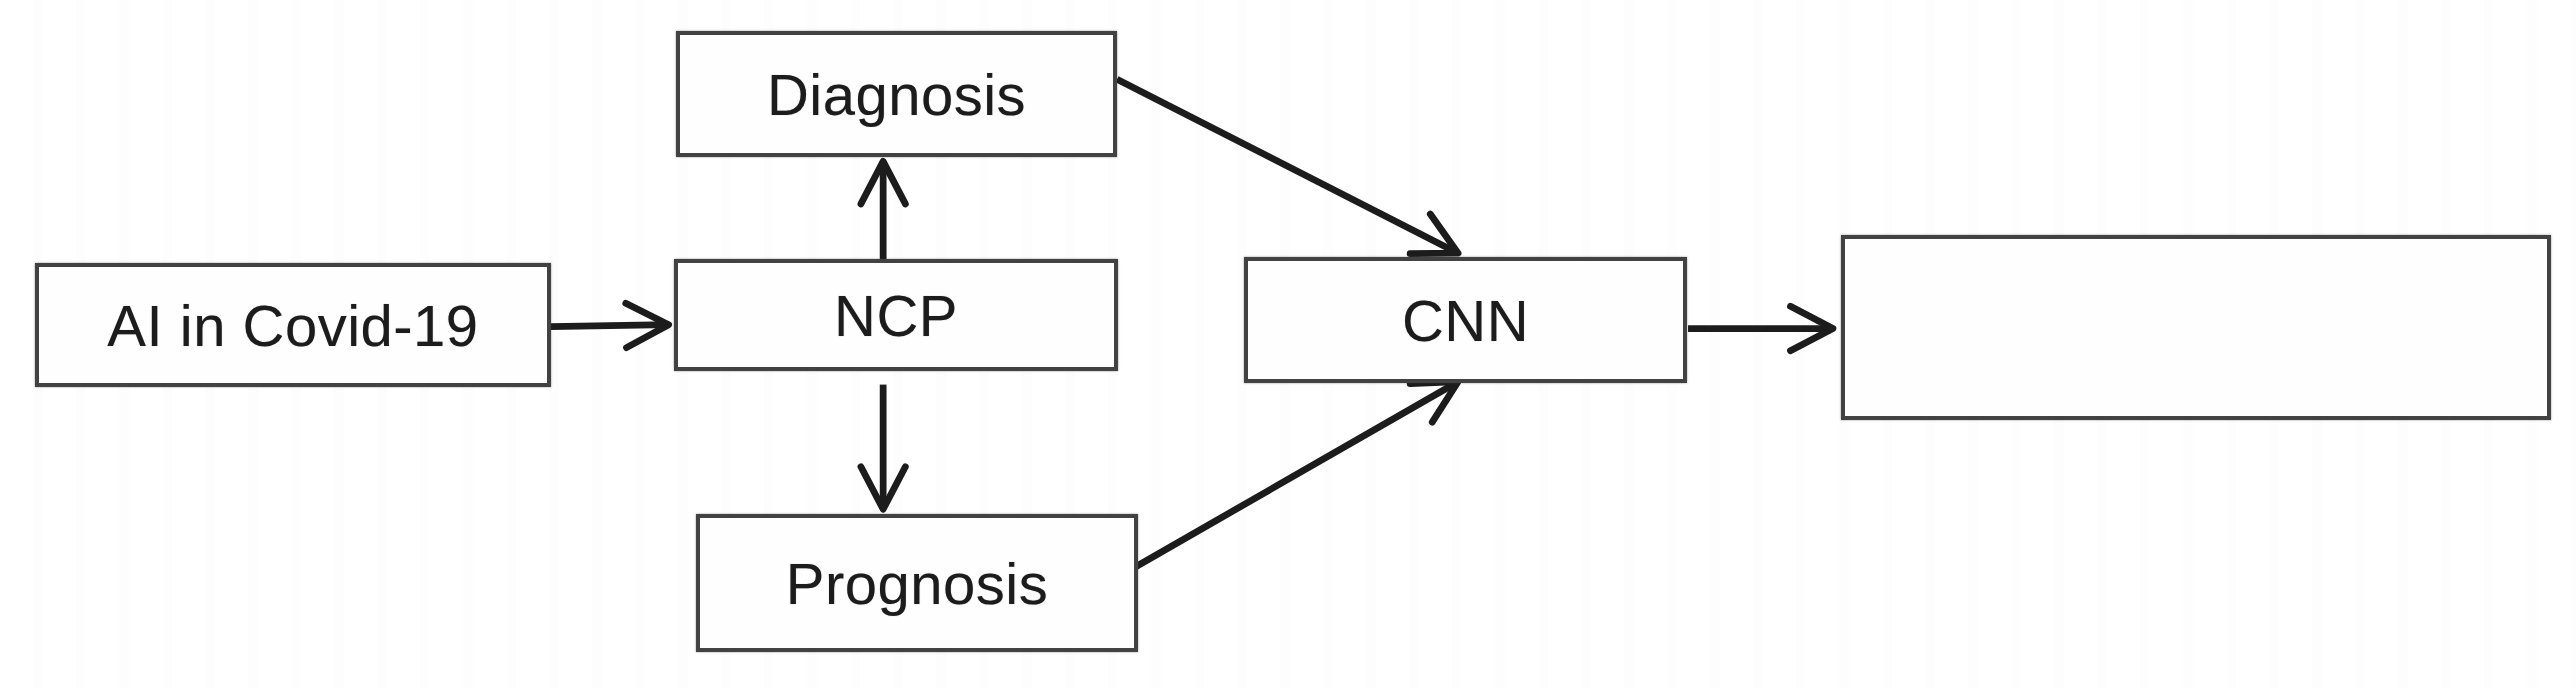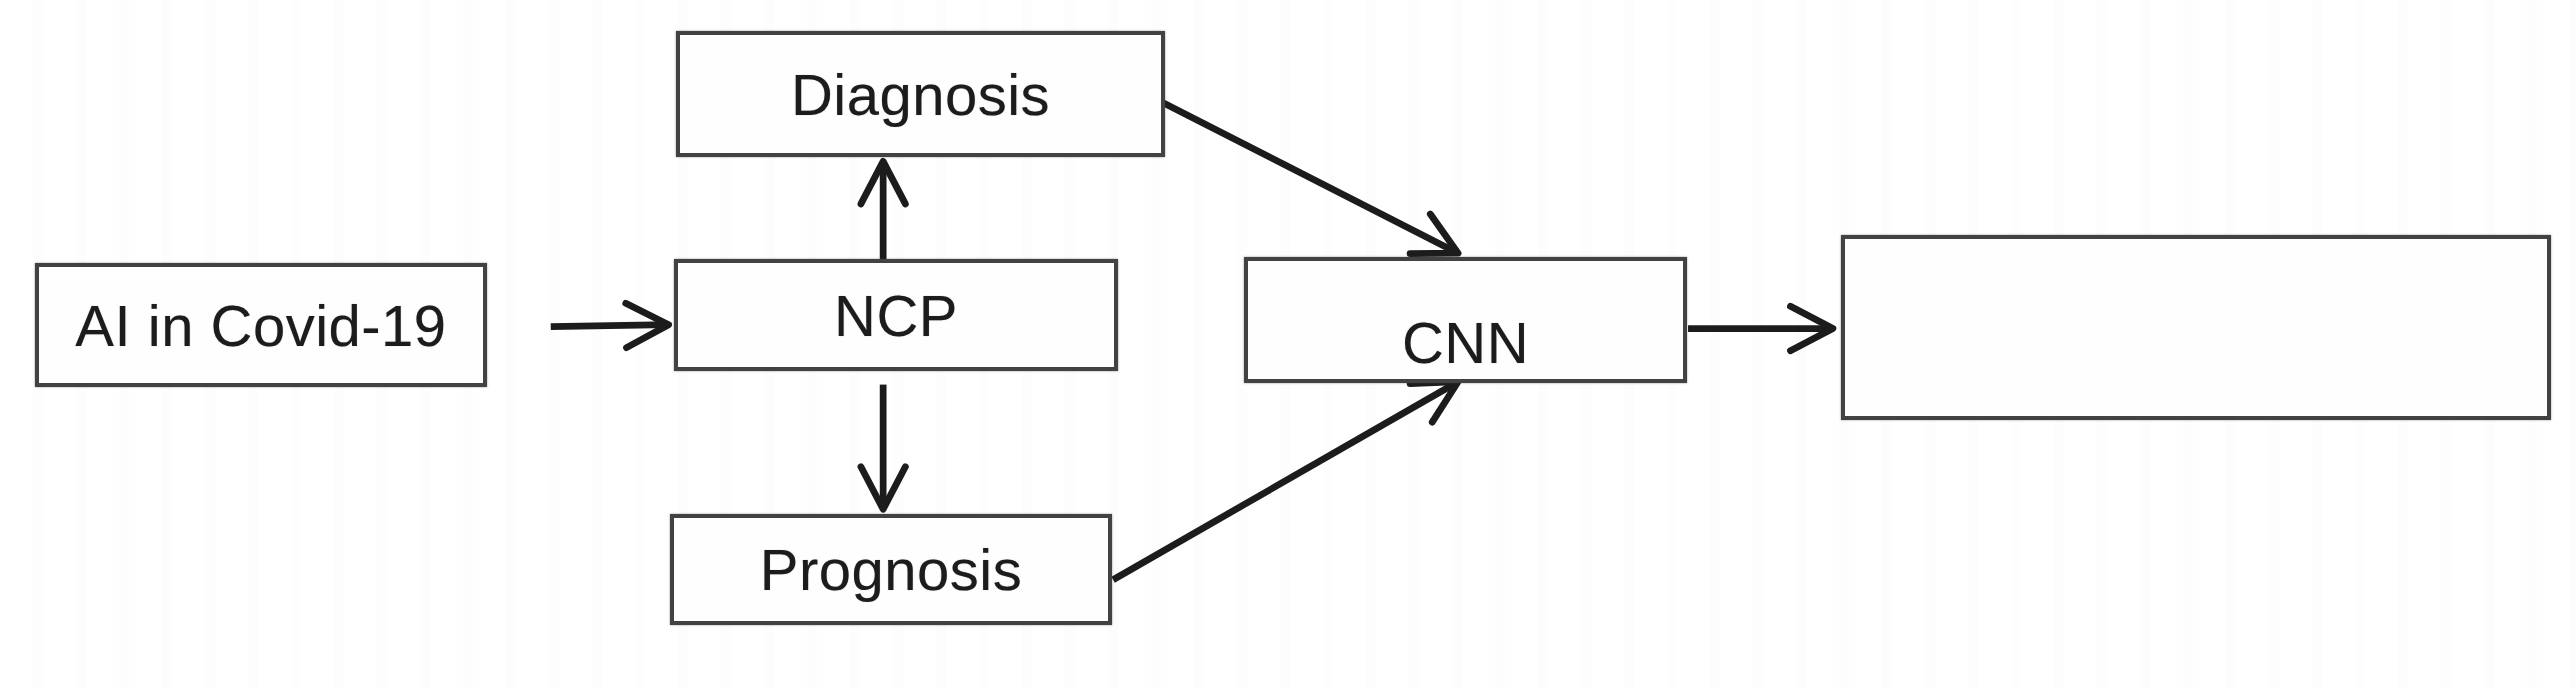--- a/index.html
+++ b/index.html
@@ -36,25 +36,25 @@
     align-items: center;
     justify-content: center;
     text-align: center;
     color: #1c1c1c;
     font-size: 58px;
     line-height: 73px;
     letter-spacing: 0.5px;
     text-shadow: 0 0 1px rgba(30,30,30,0.45);
     white-space: nowrap;
   }
-  .node-ai         { left: 35px;   top: 263px; width: 452px; height: 124px; }
+  .node-ai         { left: 35px;   top: 263px; width: 516px; height: 124px; }
   .node-ncp        { left: 674px;  top: 259px; width: 444px; height: 112px; }
-  .node-diagnosis  { left: 676px;  top: 31px;  width: 489px; height: 126px; }
-  .node-prognosis  { left: 670px;  top: 514px; width: 442px; height: 111px; }
-  .node-cnn        { left: 1244px; top: 257px; width: 443px; height: 126px; align-items: flex-end; }
+  .node-diagnosis  { left: 676px;  top: 31px;  width: 441px; height: 126px; }
+  .node-prognosis  { left: 696px;  top: 514px; width: 442px; height: 138px; }
+  .node-cnn        { left: 1244px; top: 257px; width: 443px; height: 126px; }
   .node-management { left: 1841px; top: 235px; width: 710px; height: 185px; }
   .node-management .label-lines { display: block; white-space: nowrap; }
 </style>
 </head>
 <body>
 
 <div class="canvas">
 
   <svg class="edges" viewBox="0 0 2666 713" xmlns="http://www.w3.org/2000/svg">
     <defs>

